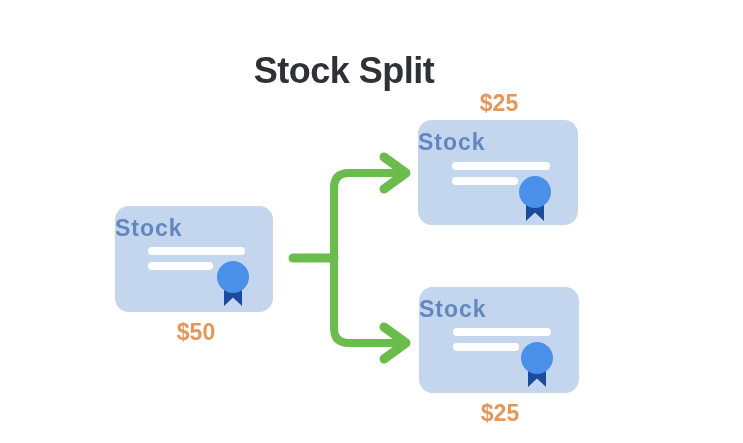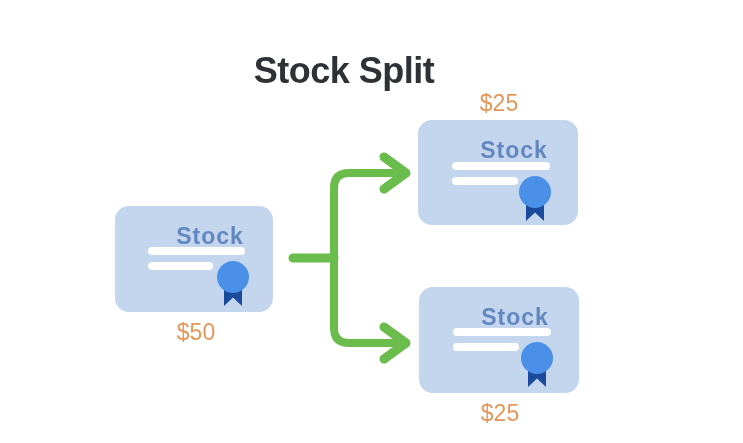--- a/index.html
+++ b/index.html
@@ -9,33 +9,32 @@
   }
   .title {
     position:absolute; left:344px; top:26px; transform:translateX(-50%);
     font-size:36px; font-weight:700; color:var(--title_text,#2e3237);
     letter-spacing:-0.5px; white-space:nowrap;
   }
   .card {
     position:absolute; background:var(--card_bg,#c3d6ed); border-radius:14px;
   }
   .card-label {
-    position:absolute; top:17px; left:0; right:0; text-align:center;
+    position:absolute; top:9px; left:0; right:0; text-align:left;
     font-size:23px; font-weight:700; color:var(--card_label,#6286c0);
     letter-spacing:1px;
-    margin-left:32px;
   }
   .cert-line {
     position:absolute; height:8px; border-radius:4px;
     background:var(--line,#ffffff);
   }
   .badge { position:absolute; width:42px; height:46px; }
   .price {
     position:absolute; transform:translateX(-50%);
-    font-size:23px; font-weight:400; color:var(--price,#e5975a); white-space:nowrap;
+    font-size:23px; font-weight:700; color:var(--price,#e5975a); white-space:nowrap;
   }
   
   #card-source { left:115px; top:206px; width:158px; height:106px; }
   #card-source .l1 { left:33px; top:41px; width:97px; }
   #card-source .l2 { left:33px; top:56px; width:65px; }
   #card-source .badge { left:97px; top:55px; }
   #price-source { left:196px; top:319px;text-align:right; }
   
   #card-a { left:418px; top:120px; width:160px; height:105px; }
   #card-a .l1 { left:34px; top:42px; width:98px; }

